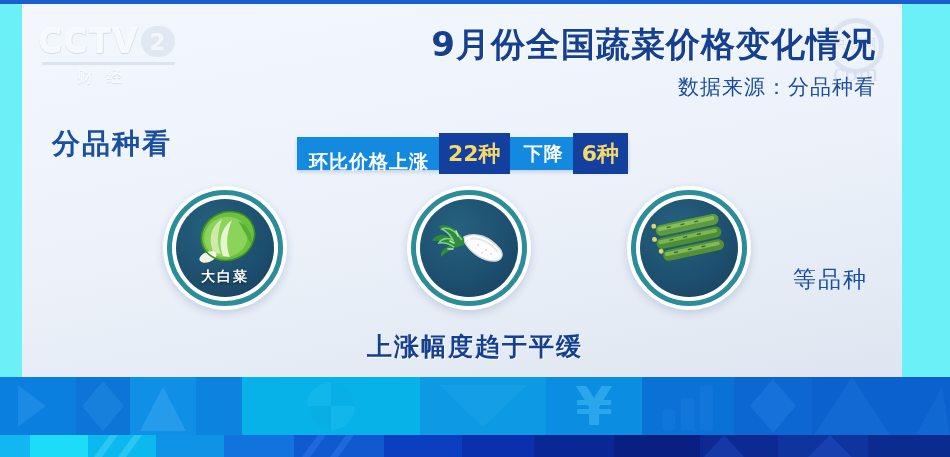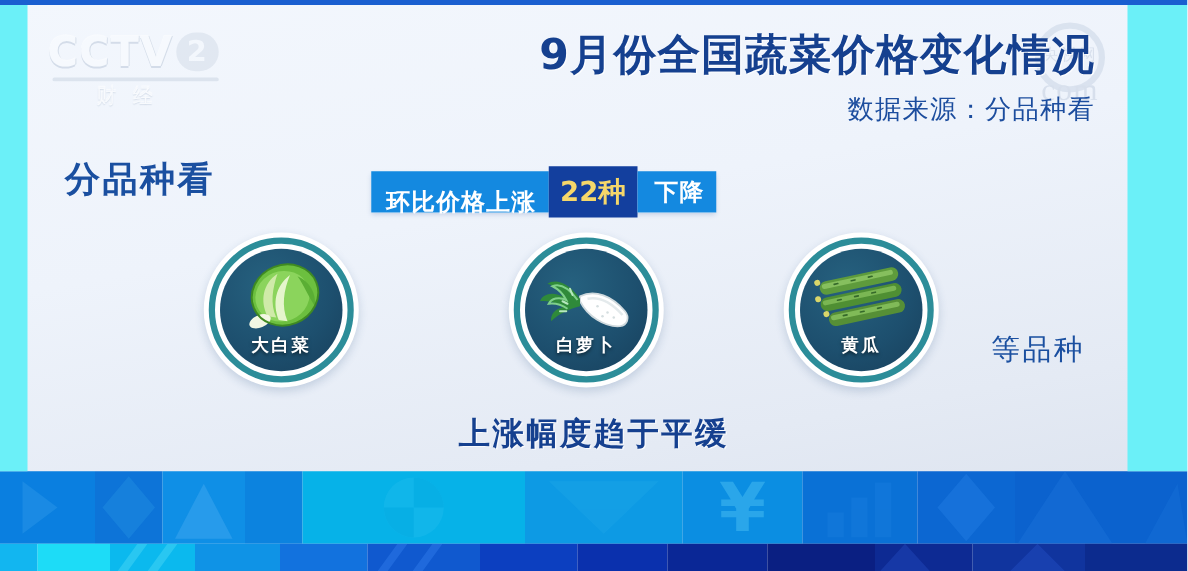--- a/index.html
+++ b/index.html
@@ -159,20 +159,21 @@
     <div class="headline">9月份全国蔬菜价格变化情况</div>
     <div class="source-line">数据来源：分品种看</div>
   </div>
 
   <div class="category-label">分品种看</div>
 
   <div class="stat-banner">
     <span class="stat-text">环比价格上涨</span>
     <span class="stat-chip">22种</span>
     <span class="stat-text second">下降</span>
+    <span class="stat-chip">6种</span>
   </div>
 
   <div class="medallion" id="medallion-cabbage">
     <div class="med-ring">
       <div class="med-core">
         <svg class="med-art" viewBox="0 0 100 62">
           <ellipse cx="52" cy="29" rx="27" ry="24" transform="rotate(-22 52 29)" fill="#6cbf3f"></ellipse>
           <ellipse cx="50" cy="30" rx="22" ry="20" transform="rotate(-22 50 30)" fill="#8bd45c"></ellipse>
           <path d="M38 46 C32 34 34 20 46 12 C42 24 40 36 45 47 Z" fill="#cfeaa8"></path>
           <path d="M47 49 C42 36 44 22 56 13 C51 25 49 38 54 50 Z" fill="#e5f5cc"></path>
@@ -192,21 +193,20 @@
           <path d="M44 30 C56 24 70 30 80 42 C84 47 82 53 76 54 C64 55 50 46 44 34 Z" fill="#ffffff" stroke="#cfd9dd" stroke-width="1.4"></path>
           <path d="M50 32 C60 30 70 36 78 45" stroke="#e4eaec" stroke-width="2" fill="none"></path>
           <circle cx="58" cy="38" r="1" fill="#d5dee0"></circle>
             <circle cx="66" cy="43" r="1" fill="#d5dee0"></circle>
           <circle cx="62" cy="46" r="1" fill="#d5dee0"></circle>
             <circle cx="71" cy="47" r="1" fill="#d5dee0"></circle>
           <path d="M44 32 C34 18 24 16 18 20 C24 22 28 26 30 30 C22 26 14 28 12 34 C20 33 26 36 30 39 C24 40 20 45 21 50 C27 44 36 40 44 38 Z" fill="#2f8a3a"></path>
           <path d="M42 33 C34 22 27 20 22 22 C28 25 31 29 33 33 C27 30 21 32 19 36 C26 35 31 38 34 40" fill="none" stroke="#7fd08a" stroke-width="1.6"></path>
           <path d="M36 24 L38 29 M30 34 L34 36 M28 42 L33 42" stroke="#b6e8be" stroke-width="1.6" stroke-linecap="round"></path>
         </svg>
-        <span class="med-name">白萝卜</span>
       </div>
     </div>
   </div>
 
   <div class="medallion" id="medallion-cucumber">
     <div class="med-ring">
       <div class="med-core">
         <svg class="med-art" viewBox="0 0 100 62">
           <g transform="rotate(-12 50 31)">
             <rect x="18" y="12" width="64" height="11" rx="5.5" fill="#5e9b3c"></rect>
@@ -216,21 +216,20 @@
             <rect x="20" y="38" width="62" height="11" rx="5.5" fill="#568f36"></rect>
             <rect x="22" y="40" width="56" height="4" rx="2" fill="#80ba58"></rect>
             <circle cx="17" cy="12" r="2.4" fill="#d9d66a"></circle>
             <circle cx="15" cy="25" r="2.4" fill="#d9d66a"></circle>
             <circle cx="19" cy="38" r="2.4" fill="#d9d66a"></circle>
             <path d="M30 16 L33 16 M44 16 L47 16 M58 16 L61 16" stroke="#35692a" stroke-width="1.3" stroke-linecap="round"></path>
             <path d="M30 29 L33 29 M44 29 L47 29 M58 29 L61 29" stroke="#35692a" stroke-width="1.3" stroke-linecap="round"></path>
             <path d="M32 42 L35 42 M46 42 L49 42 M60 42 L63 42" stroke="#35692a" stroke-width="1.3" stroke-linecap="round"></path>
           </g>
         </svg>
-        <span class="med-name">黄瓜</span>
       </div>
     </div>
   </div>
 
   <div class="etc-label">等品种</div>
 
   <div class="caption">上涨幅度趋于平缓</div>
 
   <div class="lower-band">
     <div class="band-main">

